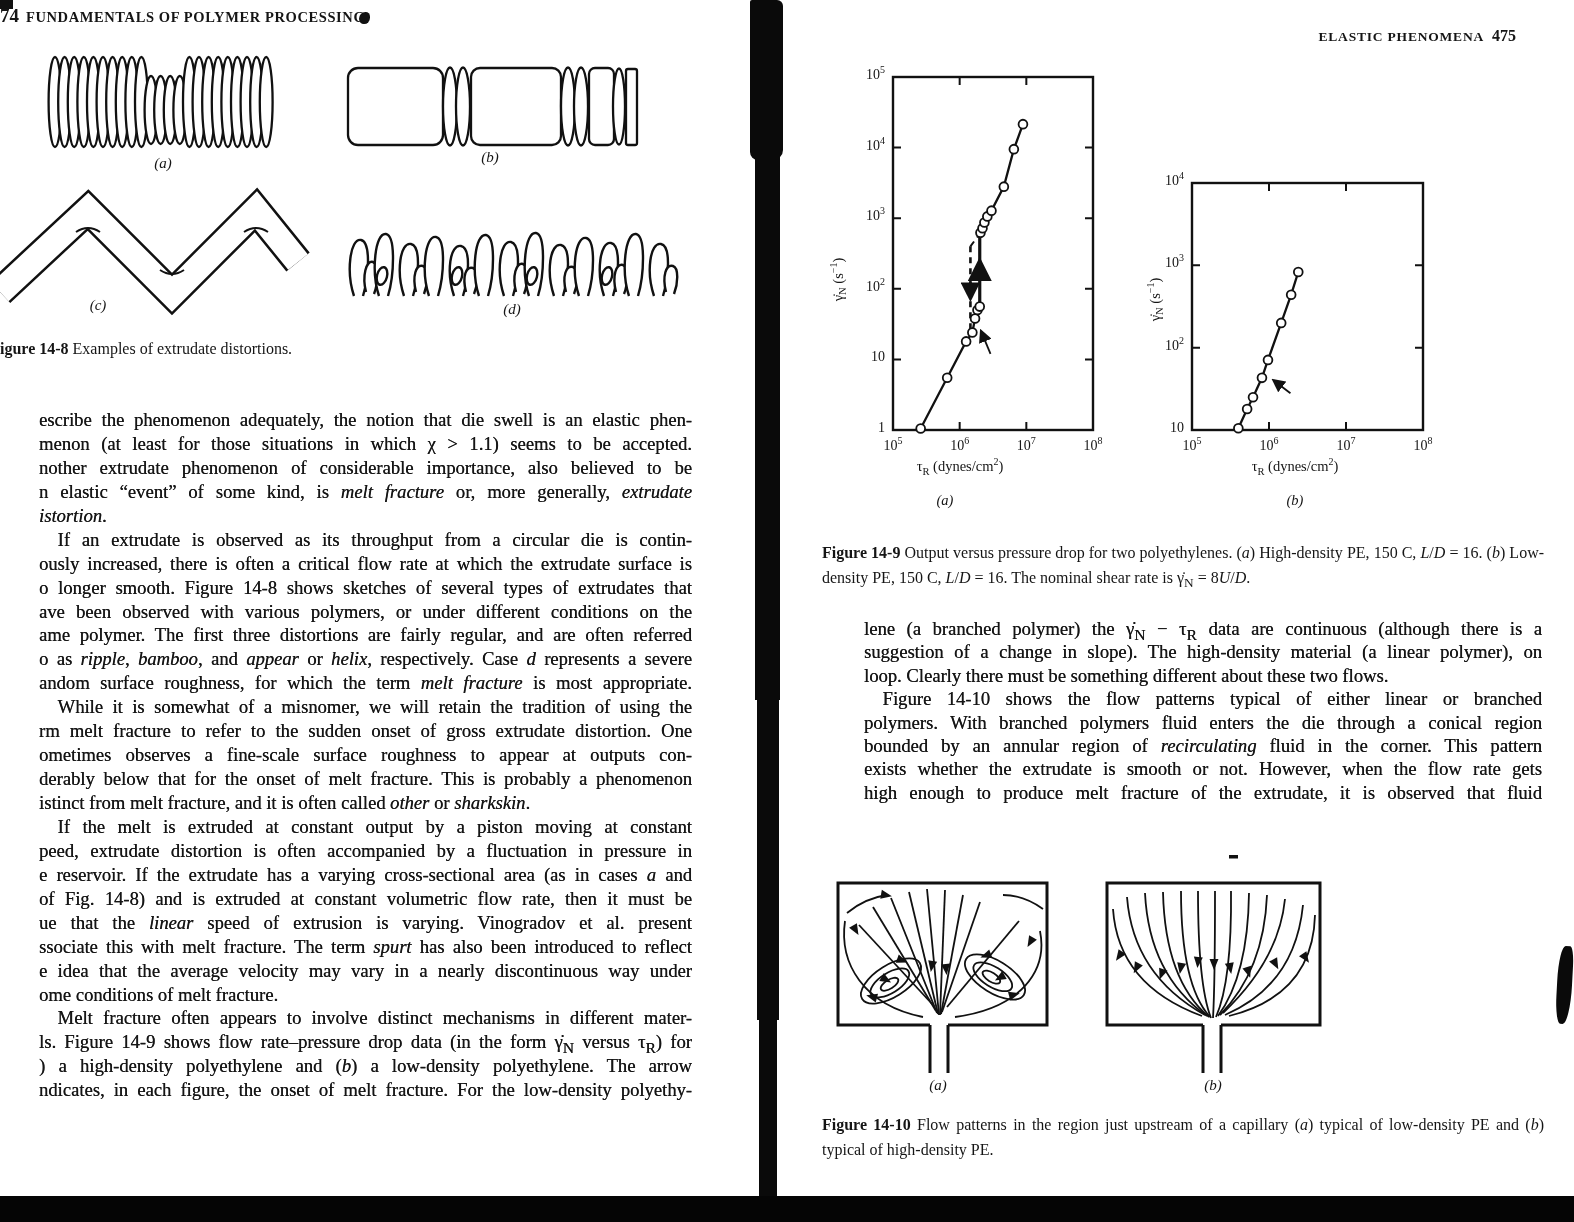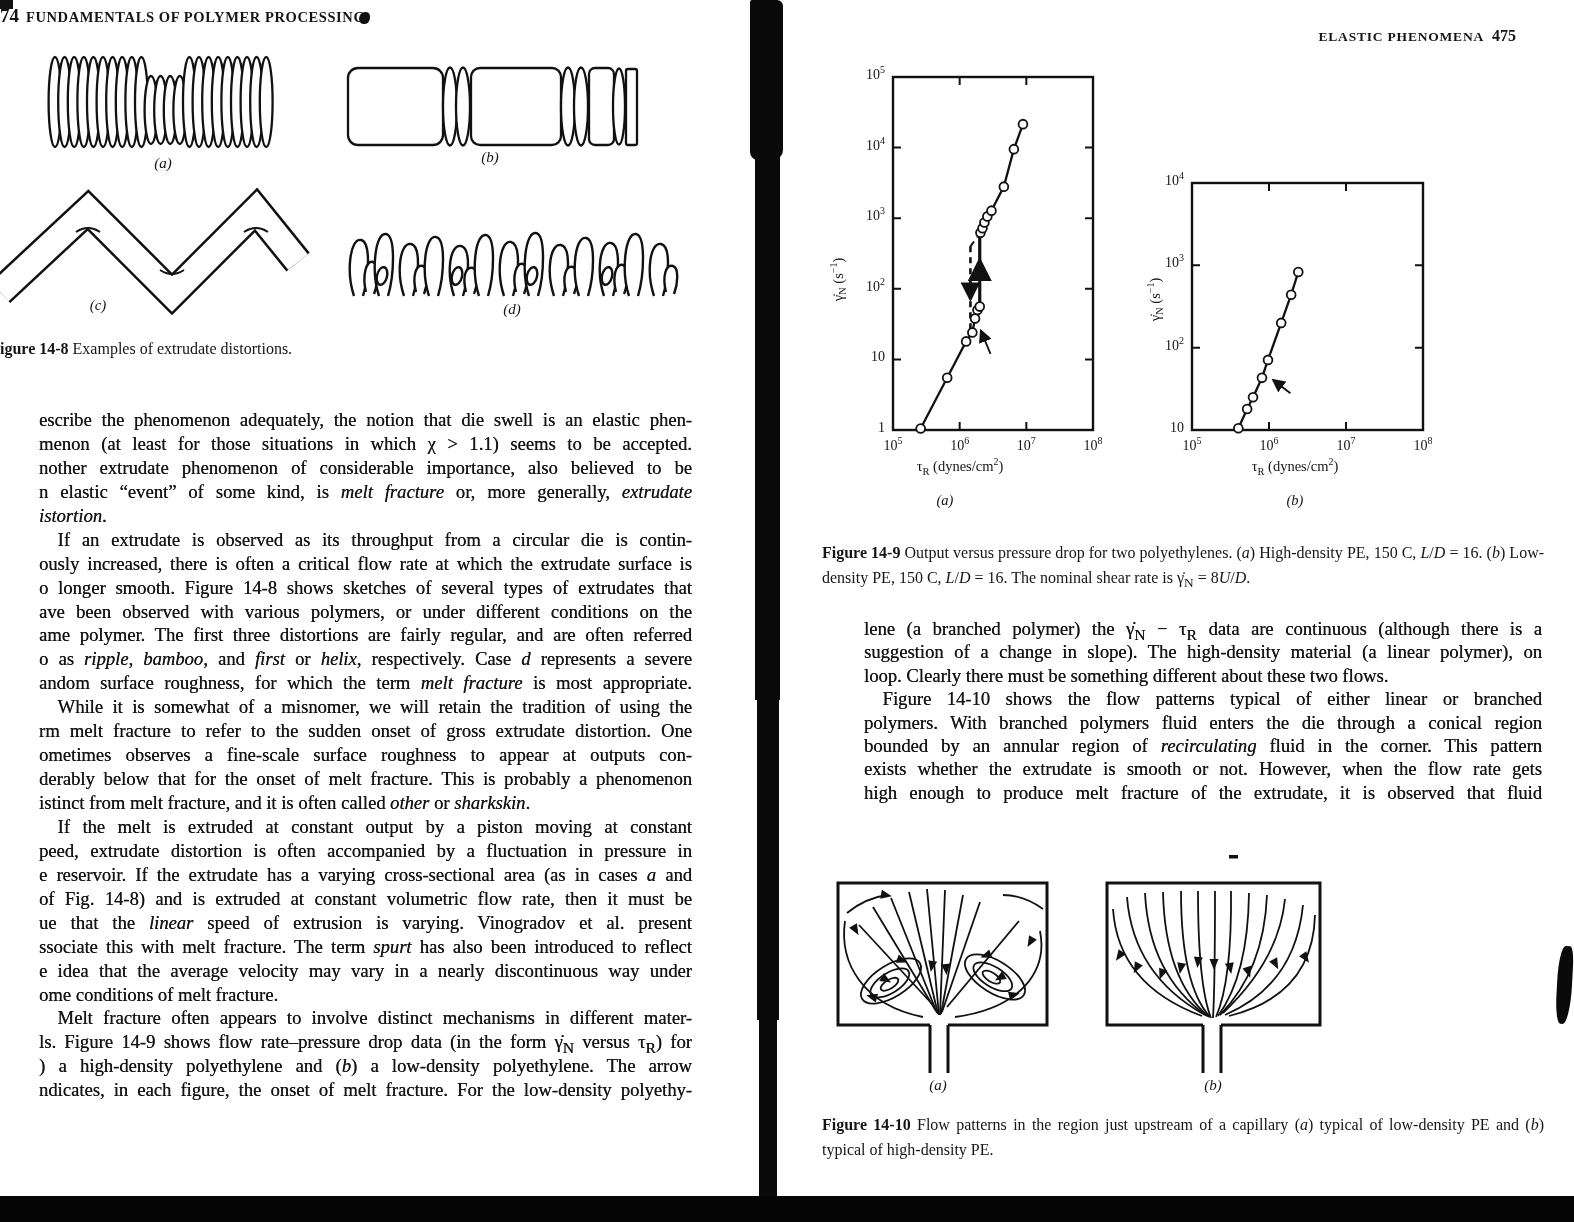--- a/index.html
+++ b/index.html
@@ -152,21 +152,21 @@
     <div class="line">escribe the phenomenon adequately, the notion that die swell is an elastic phen-</div>
     <div class="line">menon (at least for those situations in which χ &gt; 1.1) seems to be accepted.</div>
     <div class="line">nother extrudate phenomenon of considerable importance, also believed to be</div>
     <div class="line">n elastic “event” of some kind, is <i>melt fracture</i> or, more generally, <i>extrudate</i></div>
     <div class="line pl"><i>istortion</i>.</div>
     <div class="line"> If an extrudate is observed as its throughput from a circular die is contin-</div>
     <div class="line">ously increased, there is often a critical flow rate at which the extrudate surface is</div>
     <div class="line">o longer smooth. Figure 14-8 shows sketches of several types of extrudates that</div>
     <div class="line">ave been observed with various polymers, or under different conditions on the</div>
     <div class="line">ame polymer. The first three distortions are fairly regular, and are often referred</div>
-    <div class="line">o as <i>ripple</i>, <i>bamboo</i>, and <i>first</i> or <i>helix</i>, respectively. Case <i>d</i> represents a severe</div>
+    <div class="line">o as <i>ripple</i>, <i>bamboo</i>, and <i>appear</i> or <i>helix</i>, respectively. Case <i>d</i> represents a severe</div>
     <div class="line">andom surface roughness, for which the term <i>melt fracture</i> is most appropriate.</div>
     <div class="line"> While it is somewhat of a misnomer, we will retain the tradition of using the</div>
     <div class="line">rm melt fracture to refer to the sudden onset of gross extrudate distortion. One</div>
     <div class="line">ometimes observes a fine-scale surface roughness to appear at outputs con-</div>
     <div class="line">derably below that for the onset of melt fracture. This is probably a phenomenon</div>
     <div class="line pl">istinct from melt fracture, and it is often called <i>other</i> or <i>sharkskin</i>.</div>
     <div class="line"> If the melt is extruded at constant output by a piston moving at constant</div>
     <div class="line">peed, extrudate distortion is often accompanied by a fluctuation in pressure in</div>
     <div class="line">e reservoir. If the extrudate has a varying cross-sectional area (as in cases <i>a</i> and</div>
     <div class="line"> of Fig. 14-8) and is extruded at constant volumetric flow rate, then it must be</div>

